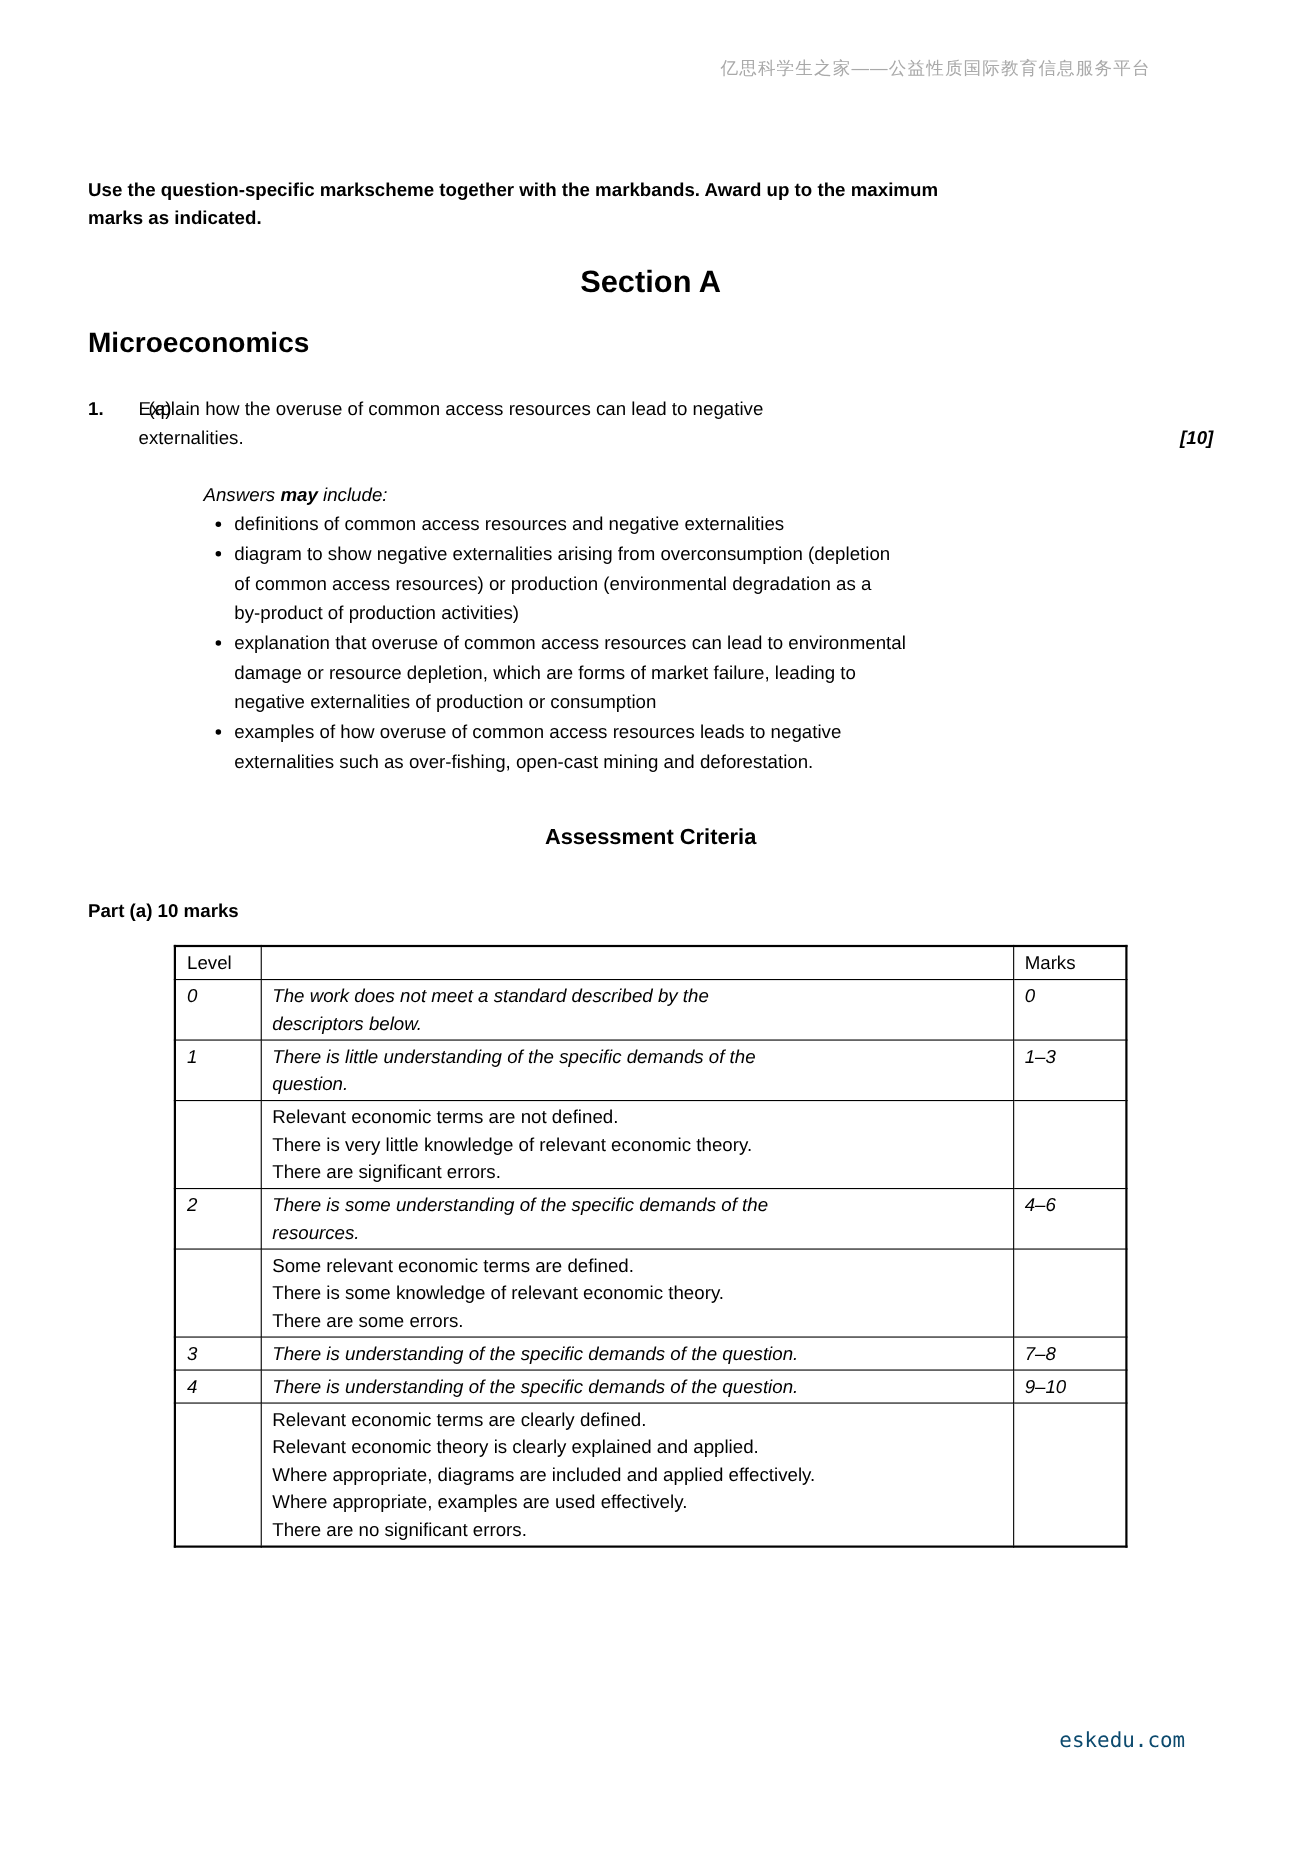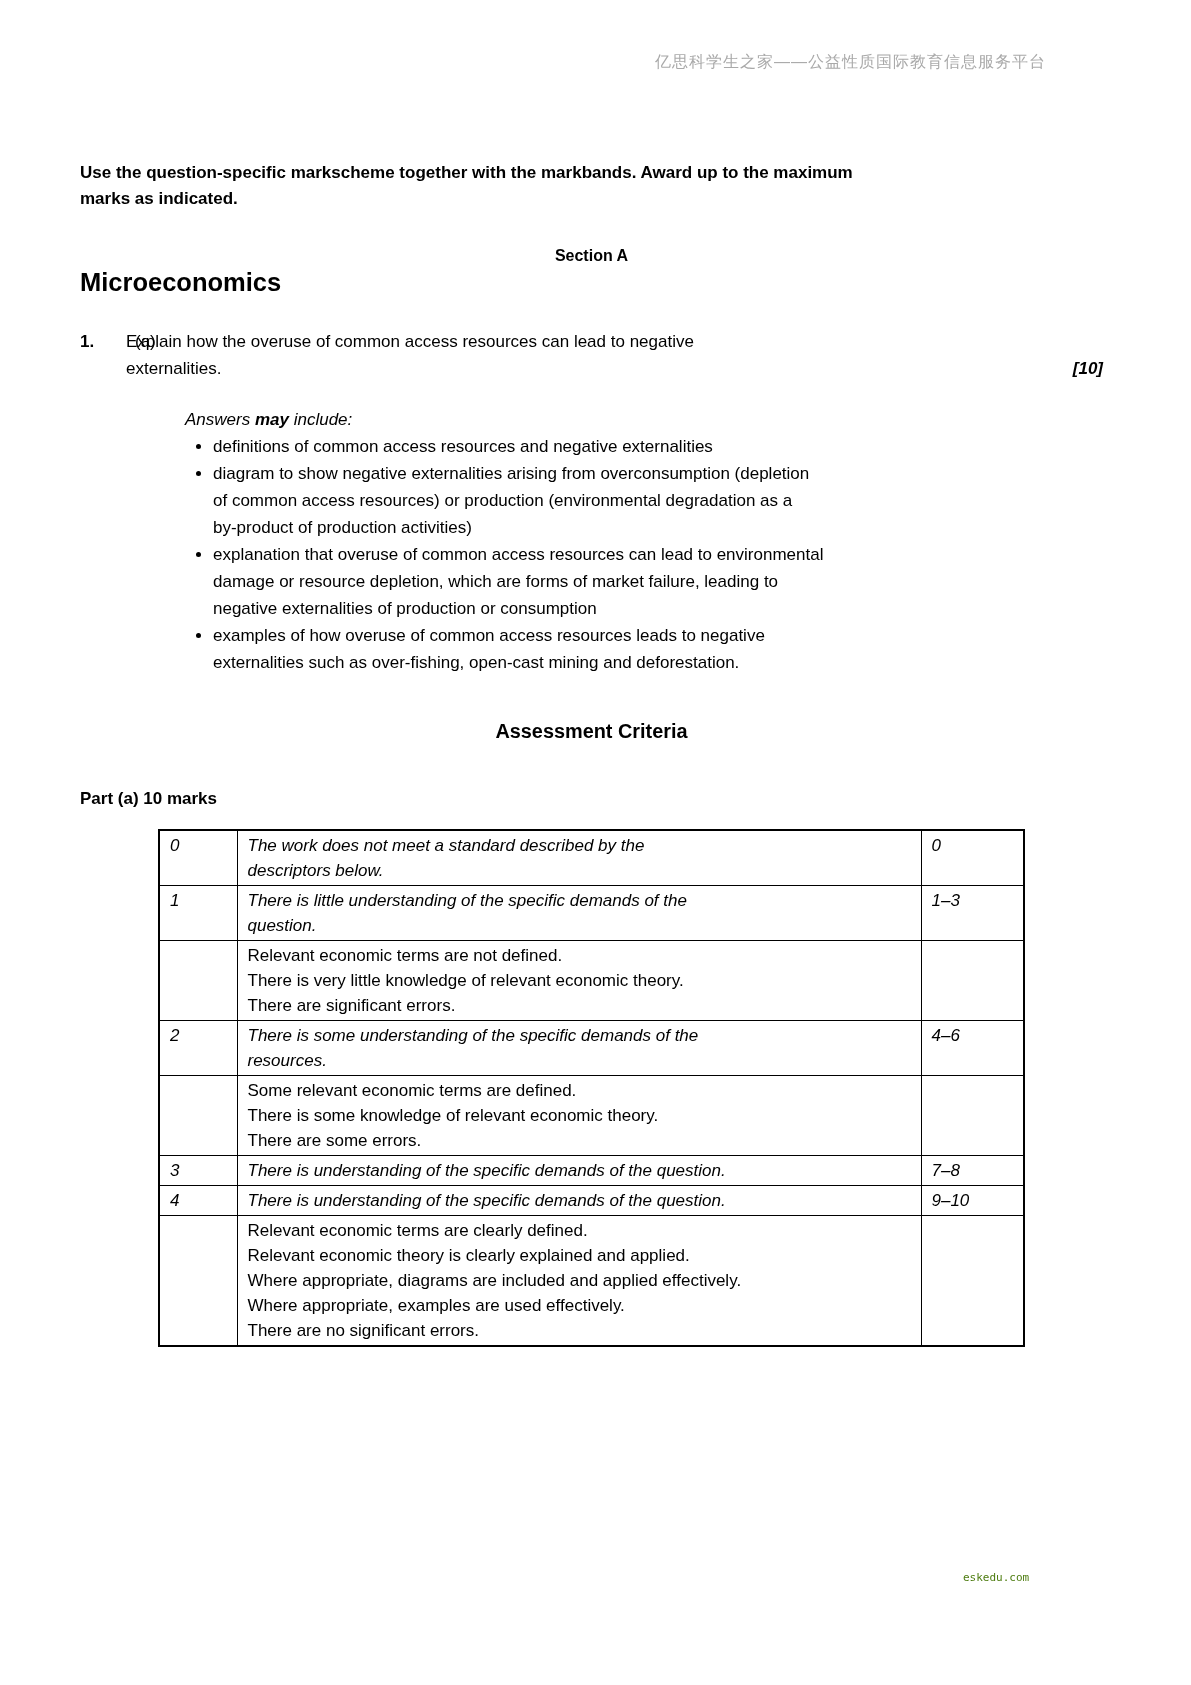--- a/index.html
+++ b/index.html
@@ -21,21 +21,22 @@
   }
   .content {
     position:absolute; top:160px; left:80px; width:1023px;
     font-size:17px; line-height:27px;
   }
   .intro {
     font-weight:bold; white-space:pre-line; line-height:26px;
     margin-bottom:30px;
   }
   .section-heading {
-    text-align:center; font-weight:bold; font-size:16px;
+    text-align:center; font-weight:bold; font-size:28px;
+    margin-bottom:30px;
   }
   .topic-heading { font-weight:bold; margin-bottom:32px; }
   .question { position:relative; margin-bottom:24px; }
   .q-num { position:absolute; left:0; top:0; font-weight:bold; }
   .q-part { position:absolute; left:55px; top:0; }
   .q-text { margin-left:46px; white-space:pre-line; }
   .q-marks { position:absolute; right:0; bottom:0; font-weight:bold;font-style:italic; }
   .answers { margin-left:105px; }
   .answers-lead { font-style:italic; }
   .answers-lead .may { font-weight:bold; }
@@ -59,21 +60,21 @@
     padding:2px 10px;
     white-space:pre-line;
   }
   td.col-level { width:78px; }
   td.col-desc  { width:684px; }
   td.col-marks { width:103px; }
   tr.r-italic td { font-style:italic; }
   tr.r-header td { font-style:normal; }
   .watermark-bottom {
     position:absolute; top:1571px; left:963px;
-    font-size:11px; color:#4d7c0f;
+    font-size:19px; color:#0c4a6e;
     font-family:"DejaVu Sans Mono", monospace;
   }
 </style>
 </head>
 <body>
 
 <div class="page">
 
   <div class="watermark-top">亿思科学生之家——公益性质国际教育信息服务平台</div>
 
@@ -108,20 +109,25 @@
 externalities such as over-fishing, open-cast mining and deforestation.</li>
       </ul>
     </div>
 
     <h3 class="assessment-heading">Assessment Criteria</h3>
 
     <p class="part-label">Part (a) 10 marks</p>
 
     <table class="criteria">
       <tbody>
+        <tr class="r-header">
+          <td class="col-level">Level</td>
+          <td class="col-desc"></td>
+          <td class="col-marks">Marks</td>
+        </tr>
         <tr class="r-italic">
           <td class="col-level">0</td>
           <td class="col-desc">The work does not meet a standard described by the
 descriptors below.</td>
           <td class="col-marks">0</td>
         </tr>
         <tr class="r-italic">
           <td class="col-level">1</td>
           <td class="col-desc">There is little understanding of the specific demands of the
 question.</td>

